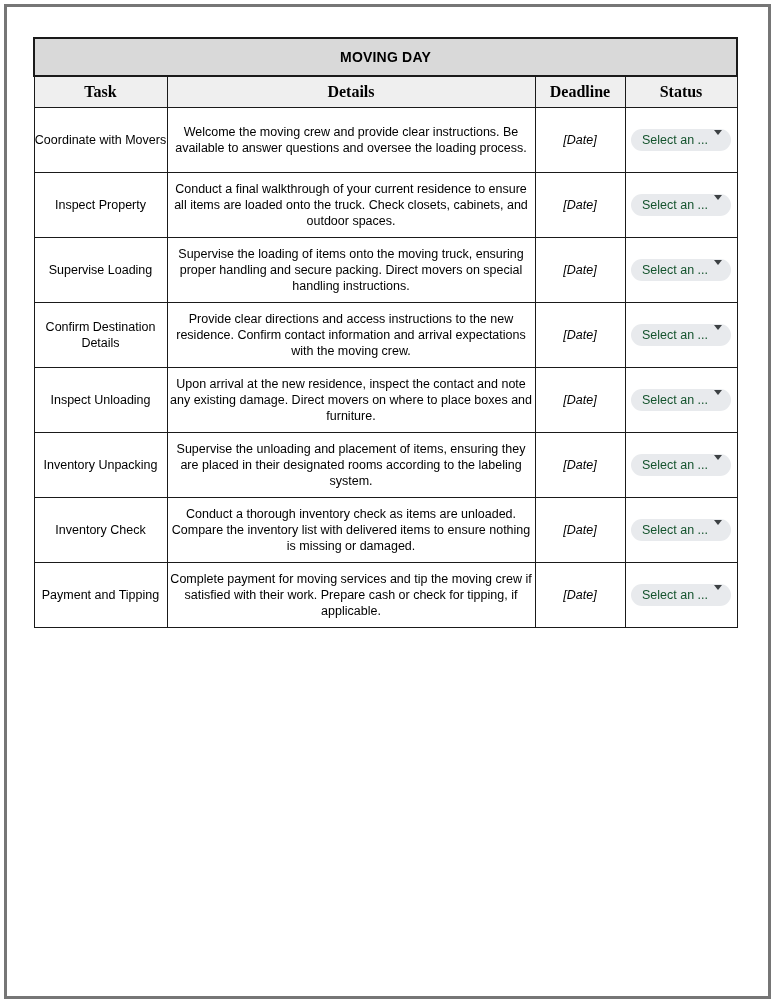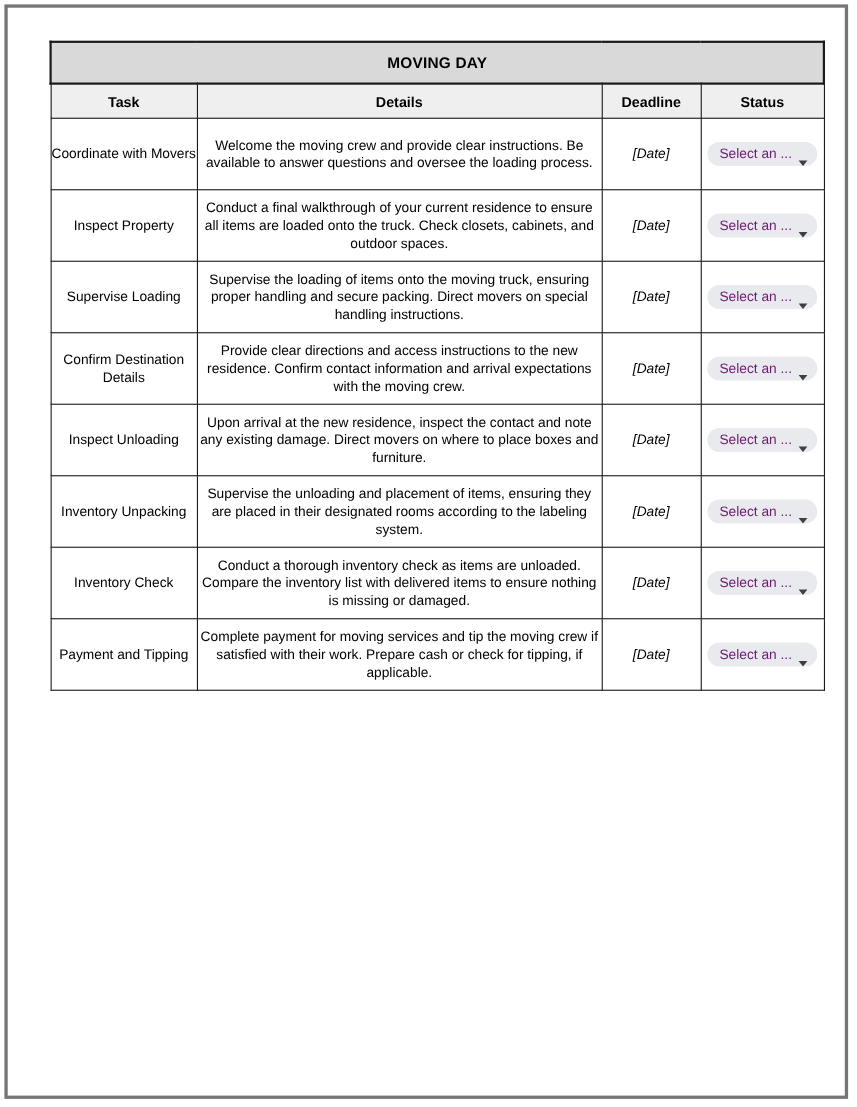--- a/index.html
+++ b/index.html
@@ -23,21 +23,21 @@
     width: 767px;
     height: 995px;
     box-sizing: border-box;
     border: 3px solid #767676;
     background: #ffffff;
     overflow: hidden;
   }
 
   #doc-body {
     position: absolute;
-    left: 38px;
+    left: 26px;
     top: 30px;
     width: 704px;
   }
 
   
   table.checklist {
     border-collapse: collapse;
     table-layout: fixed;
     width: 704px;
     background: #ffffff;
@@ -64,25 +64,26 @@
     font-weight: bold;
     letter-spacing: 0.2px;
     text-align: center;
     border: 2px solid #1a1a1a;
   }
 
   
   tr.head-row th {
     background: #efefef;
     height: 30px;
-    font-size: 13px;
+    font-size: 16px;
     font-weight: bold;
     text-align: center;
     border: 1px solid #1a1a1a;
     border-top: 2px solid #1a1a1a;
+    font-family: Liberation Serif, serif;
   }
 
   
   tr.data-row td {
     height: 64px;
     font-size: 12.5px;
     line-height: 16px;
     text-align: center;
   }
   td.cell-task {
@@ -96,29 +97,29 @@
     font-size: 12.5px;
     font-style: italic;
   }
   td.cell-status {
     padding: 0;
   }
 
   
   .status-chip {
     display: inline-flex;
-    align-items: flex-end;
+    align-items: flex-start;
     justify-content: center;
     gap: 6px;
     background: #e8eaed;
     border-radius: 11px;
     height: 22px;
     padding: 0 9px 0 11px;
     font-size: 12.5px;
-    color: #701a75;
+    color: #14532d;
     white-space: nowrap;
     cursor: pointer;
     user-select: none;
   }
   .status-chip .chip-label {
     line-height: 22px;
   }
   .chip-caret {
     display: inline-block;
     width: 0;

